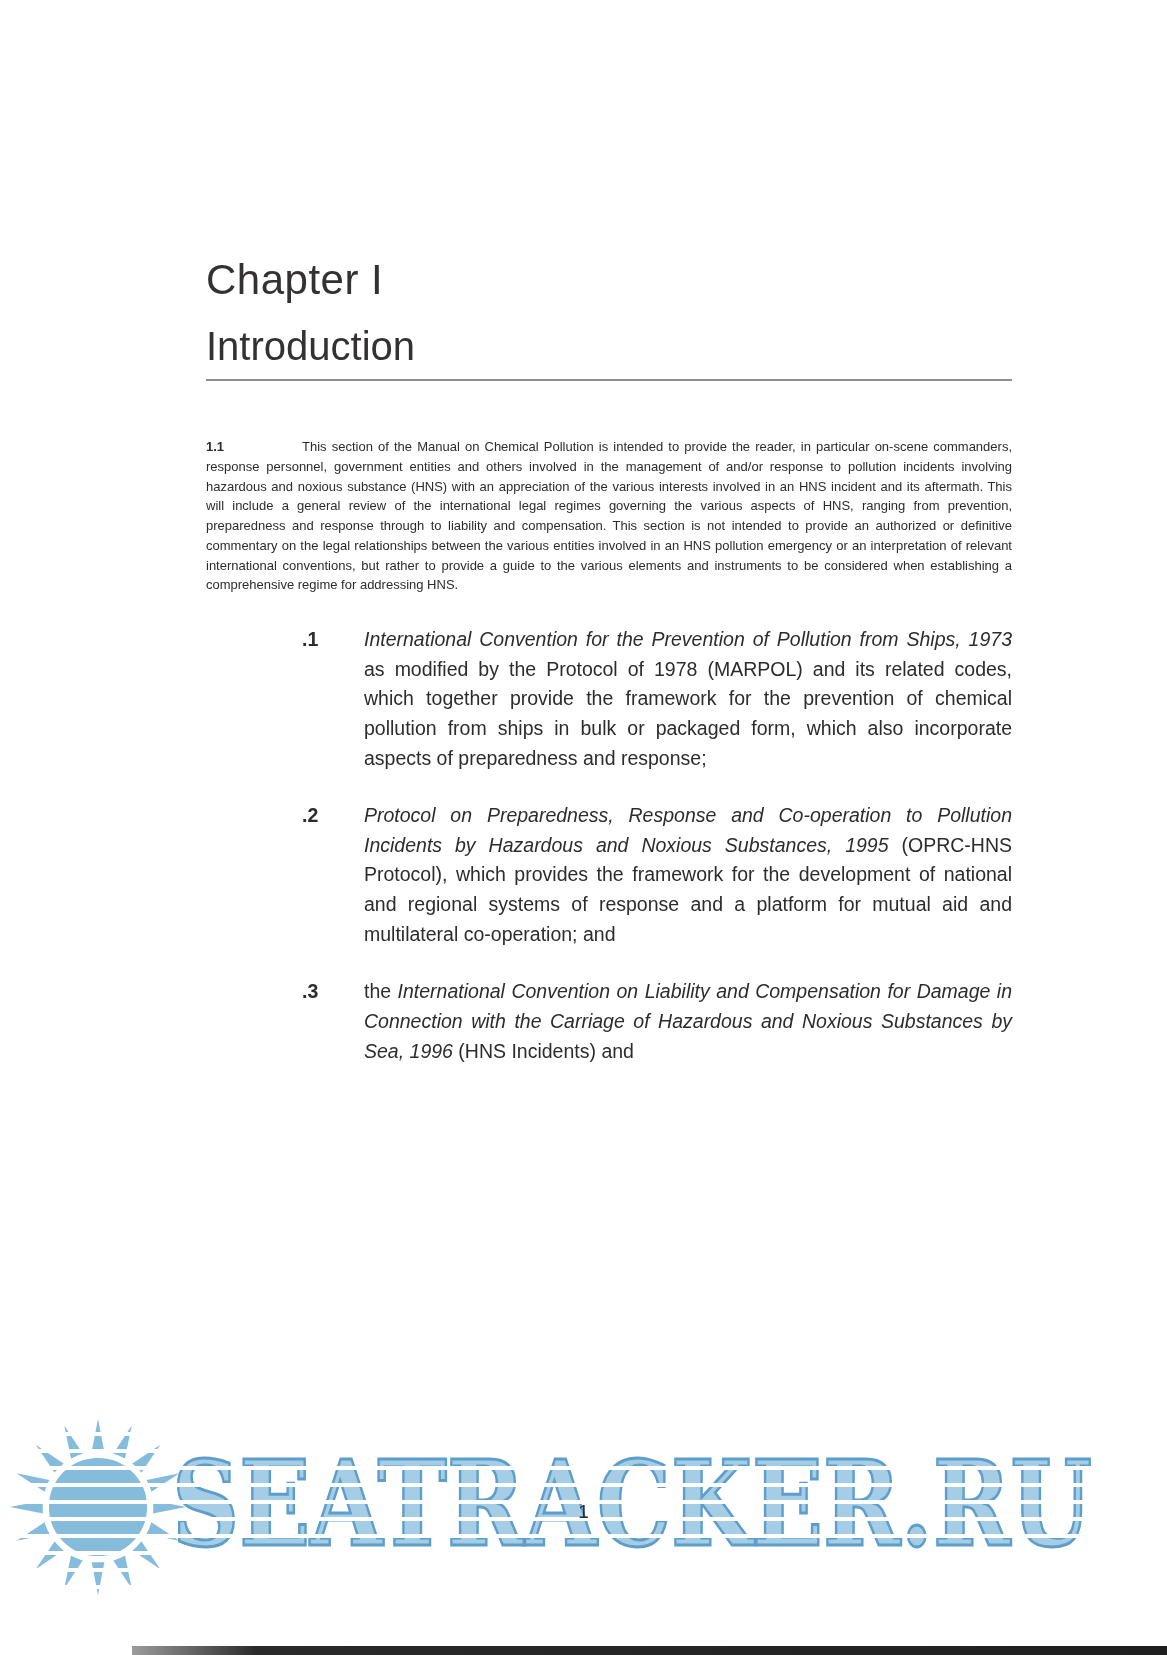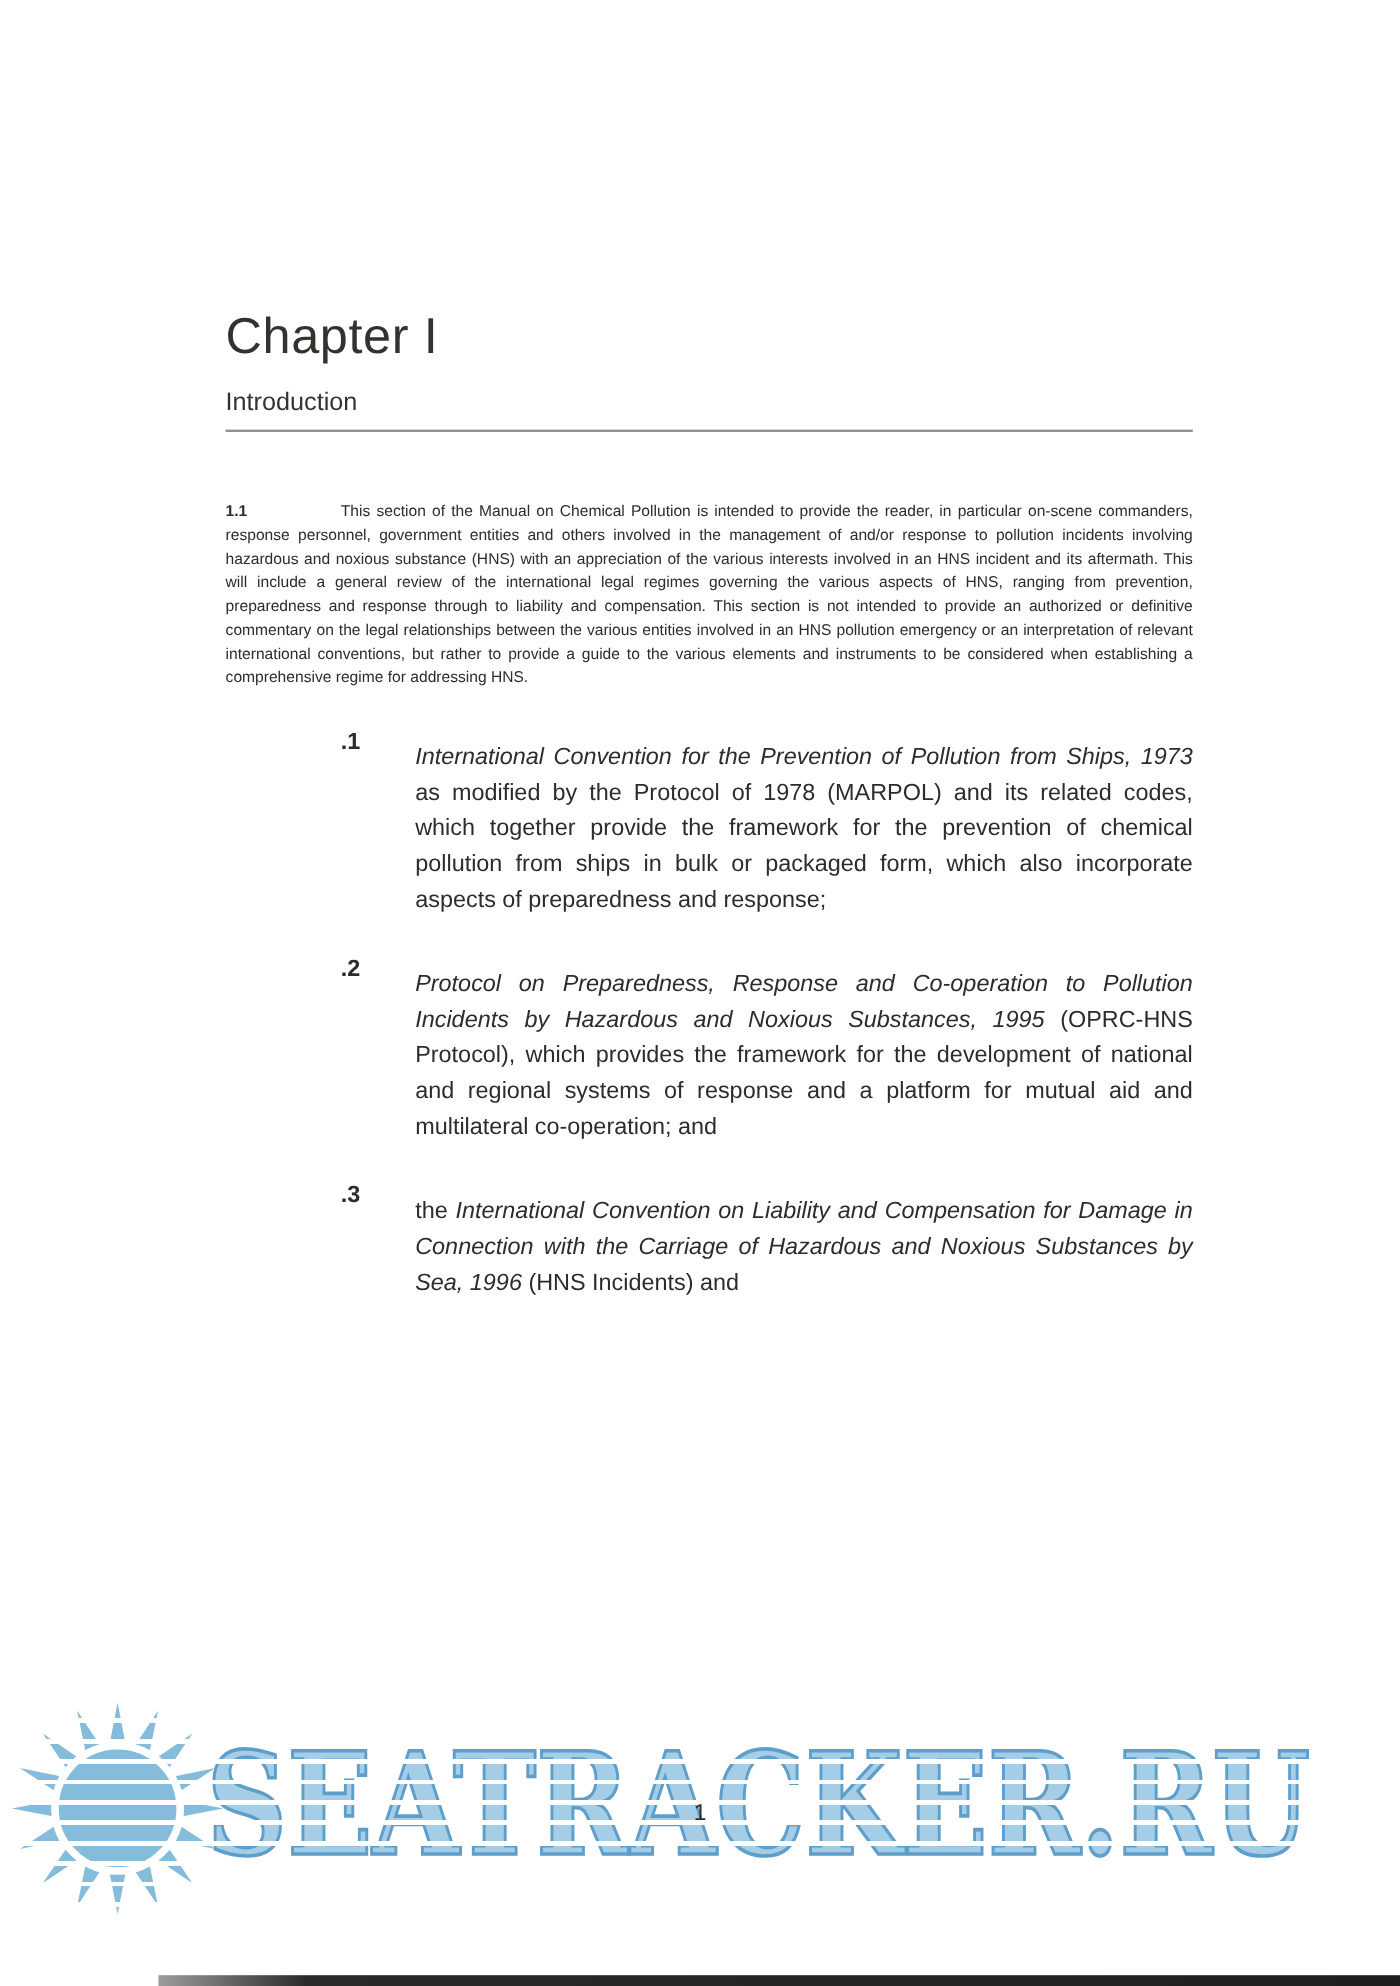--- a/index.html
+++ b/index.html
@@ -11,34 +11,34 @@
     position: relative;
     width: 1167px;
     height: 1655px;
     margin: 0 auto;
     background: #ffffff;
     overflow: hidden;
     font-family: "Liberation Sans", "DejaVu Sans", sans-serif;
   }
   .content {
     position: absolute;
-    left: 188px;
+    left: 206px;
     top: 256px;
     width: 806px;
     color: #2e2c2b;
   }
   .chapter-title {
     font-size: 42px;
     font-weight: 400;
     color: #343231;
     margin: 0 0 20px 0;
     letter-spacing: 0.5px;
   }
   .section-title {
-    font-size: 21px;
+    font-size: 40px;
     font-weight: 400;
     color: #343231;
     margin: 0 0 10px 0;
   }
   .title-rule {
     height: 0;
     border: none;
     border-top: 2px solid #8f8f8f;
     margin: 0 0 56px 0;
   }
@@ -65,21 +65,20 @@
     margin-bottom: 28px;
   }
   .lnum {
     flex: none;
     width: 62px;
     font-weight: 700;
   }
   .ltext {
     flex: 1;
     text-align: justify;
-    margin-top: 13px;
   }
   .ltext i {
     font-style: italic;
   }
   
   .watermark {
     position: absolute;
     left: 0;
     right: 0;
     bottom: 58px;

